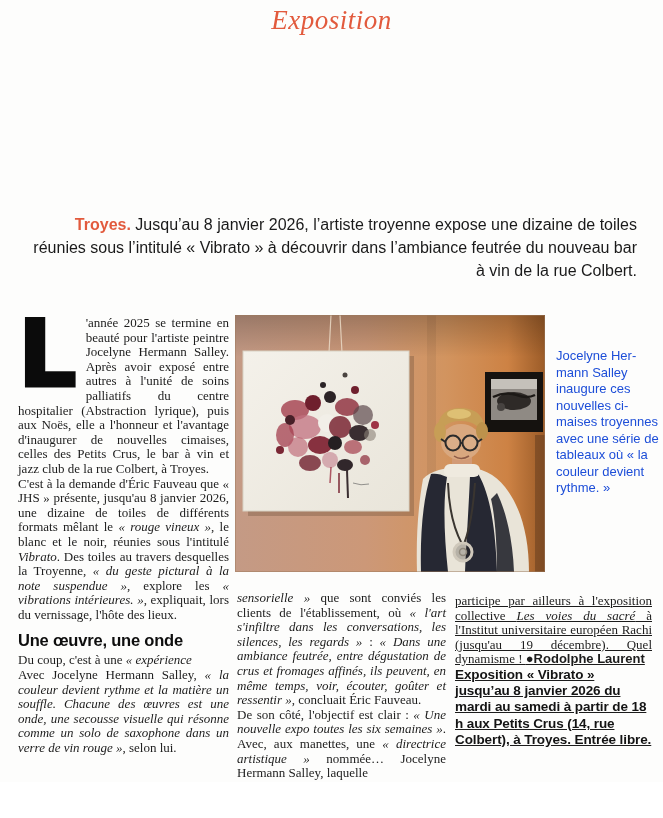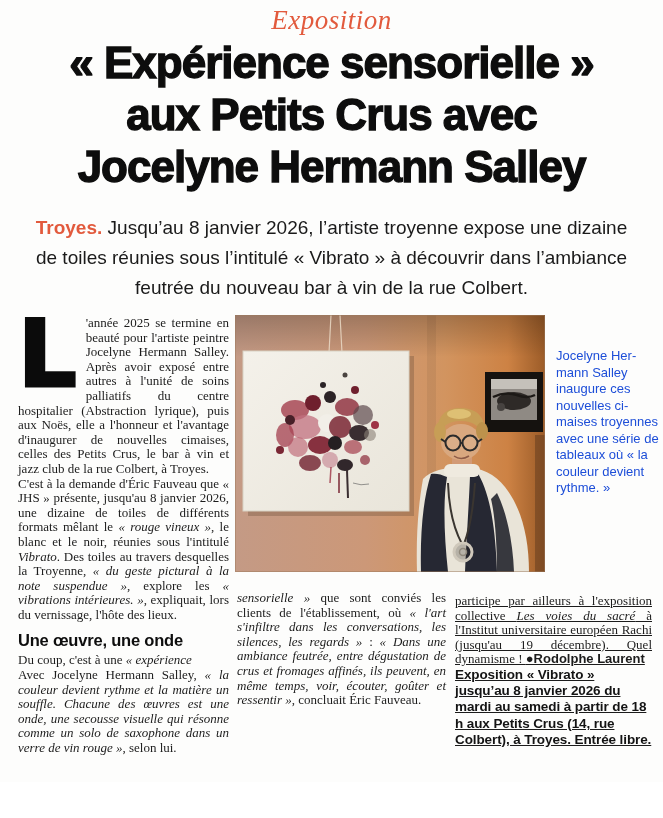--- a/index.html
+++ b/index.html
@@ -20,23 +20,23 @@
   
   .headline {
     position:absolute; top:37px; left:0; right:0; text-align:center;
     font-family:"Liberation Sans", sans-serif; font-weight:bold;
     font-size:44px; line-height:52px; color:#0d0d0d;
     letter-spacing:-1px; -webkit-text-stroke:1.3px #0d0d0d;
   }
 
   
   .lede {
-    position:absolute; top:213px; left:26px; right:26px; text-align:center;
+    position:absolute; top:213px; left:26px; right:26px; text-align:right;
     font-family:"Liberation Sans", sans-serif;
-    font-size:19px; line-height:30px; color:#1a1a1a;
+    font-size:16px; line-height:23px; color:#1a1a1a;
   }
   .lede .loc { color:#e25a3d; font-weight:bold; }
 
   
   .bodycol {
     position:absolute; text-align:justify;
     font-size:13px; line-height:14.6px; color:#1c1c1c;
   }
   .col1 { left:18px;  top:316px; width:211px; }
   .col2 { left:237px; top:591px; width:209px; }
@@ -91,25 +91,20 @@
 </style>
 </head>
 <body>
 
 <div class="page">
 
   <div class="kicker-wrap">
     <span class="kicker">Exposition</span>
   </div>
 
-  <h1 class="headline">
-    <span>« Expérience sensorielle »</span><br>
-    <span>aux Petits Crus avec</span><br>
-    <span>Jocelyne Hermann Salley</span>
-  </h1>
 
   <p class="lede"><span class="loc">Troyes.</span><span> Jusqu’au 8 janvier 2026, l’artiste troyenne expose une dizaine de toiles réunies sous l’intitulé « Vibrato » à découvrir dans l’ambiance feutrée du nouveau bar à vin de la rue Colbert.</span></p>
 
   <div class="bodycol col1">
     <p><span class="dropcap">L</span><span><span>'année 2025 se termine en beauté pour l'artiste peintre Jocelyne Hermann Salley. Après avoir exposé entre autres à l'unité de soins palliatifs du centre hospitalier (Abstraction lyrique), puis aux Noës, elle a l'honneur et l'avantage d'inaugurer de nouvelles cimaises, celles des Petits Crus, le bar à vin et jazz club de la rue Colbert, à Troyes.</span></span></p>
     <p><span>C'est à la demande d'Éric Fauveau que « JHS » présente, jusqu'au 8 janvier 2026, une dizaine de toiles de différents formats mêlant le </span><span class="seg-i">« rouge vineux »</span><span>, le blanc et le noir, réunies sous l'intitulé </span><span class="seg-i">Vibrato</span><span>. Des toiles au travers desquelles la Troyenne, </span><span class="seg-i">« du geste pictural à la note suspendue »</span><span>, explore les </span><span class="seg-i">« vibrations intérieures. »</span><span>, expliquait, lors du vernissage, l'hôte des lieux.</span></p>
     <h2 class="subhead">Une œuvre, une onde</h2>
     <p><span>Du coup, c'est à une </span><span class="seg-i">« expérience</span></p>
     <p><span>Avec Jocelyne Hermann Salley, </span><span class="seg-i">« la couleur devient rythme et la matière un souffle. Chacune des œuvres est une onde, une secousse visuelle qui résonne comme un solo de saxophone dans un verre de vin rouge »</span><span>, selon lui.</span></p>
   </div>
@@ -214,20 +209,21 @@
       </g>
 
       <rect x="0.5" y="0.5" width="309" height="256" fill="none" stroke="#9c7a5e" stroke-width="1" opacity="0.5"></rect>
     </svg>
   </div>
 
   <div class="caption">Jocelyne Her­mann Salley inaugure ces nouvelles ci­maises troyennes avec une série de tableaux où « la couleur devient rythme. »</div>
 
   <div class="bodycol col2">
     <p><span class="seg-i">sensorielle »</span><span> que sont conviés les clients de l'établissement, où </span><span class="seg-i">« l'art s'infiltre dans les conversations, les silences, les regards »</span><span> : </span><span class="seg-i">« Dans une ambiance feutrée, entre dégustation de crus et fromages affinés, ils peuvent, en même temps, voir, écouter, goûter et ressentir »</span><span>, concluait Éric Fauveau.</span></p>
+    <p><span>De son côté, l'objectif est clair : </span><span class="seg-i">« Une nouvelle expo toutes les six semaines »</span><span>. Avec, aux manettes, une </span><span class="seg-i">« directrice artistique »</span><span> nommée… Jocelyne Hermann Salley, laquelle</span></p>
   </div>
 
   <div class="bodycol col3">
     <p><span>participe par ailleurs à l'exposition collective </span><span class="seg-i">Les voies du sacré</span><span> à l'Institut universitaire européen Rachi (jusqu'au 19 décembre). Quel dynamisme ! </span><span class="seg-b">●Rodolphe Laurent</span></p>
     <p class="practical"><span>Exposition « Vibrato » jusqu’au 8 janvier 2026 du mardi au samedi à partir de 18 h aux Petits Crus (14, rue Colbert), à Troyes. Entrée libre.</span></p>
   </div>
 
   <div class="bottom-rule"></div>
 
 </div>

